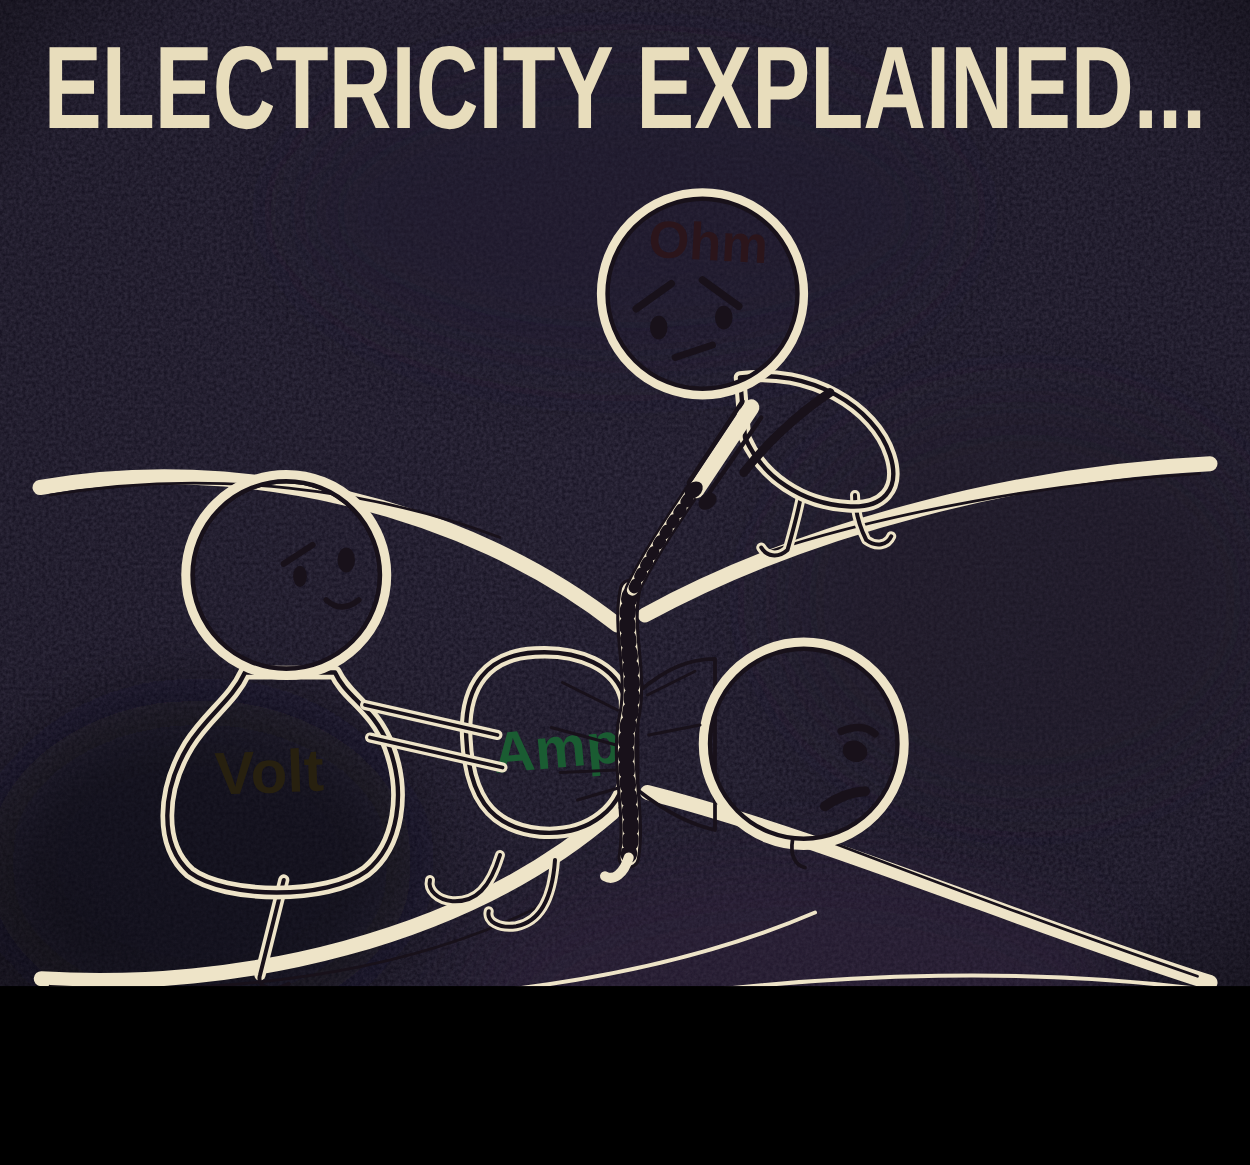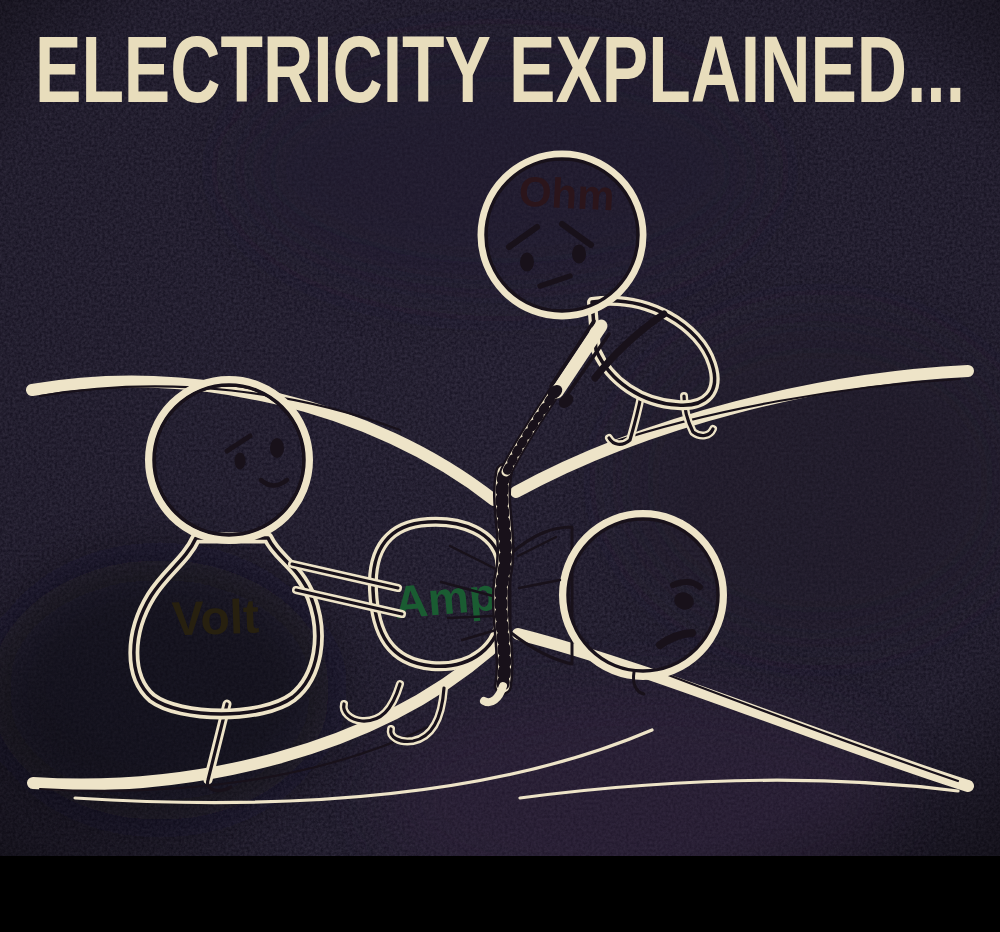--- a/index.html
+++ b/index.html
@@ -1,16 +1,16 @@
 <!DOCTYPE html>
 <html><head>
 <meta charset="utf-8">
 <style>
   html,body{margin:0;padding:0;background:#000;}
-  .stage{position:relative;width:1000px;height:932px;overflow:hidden;background:#000;}
+  .stage{position:relative;width:1000px;height:789px;overflow:hidden;background:#000;}
   svg{display:block;}
   .cr{stroke:#eee4c8;fill:none;stroke-linecap:round;stroke-linejoin:round;}
   .dk{stroke:#18111a;fill:none;stroke-linecap:round;stroke-linejoin:round;}
   .fd{fill:#18111a;}
   text{font-family:"Liberation Sans","DejaVu Sans",sans-serif;font-weight:bold;}
 </style>
 </head>
 <body>
 
 <div class="stage">

